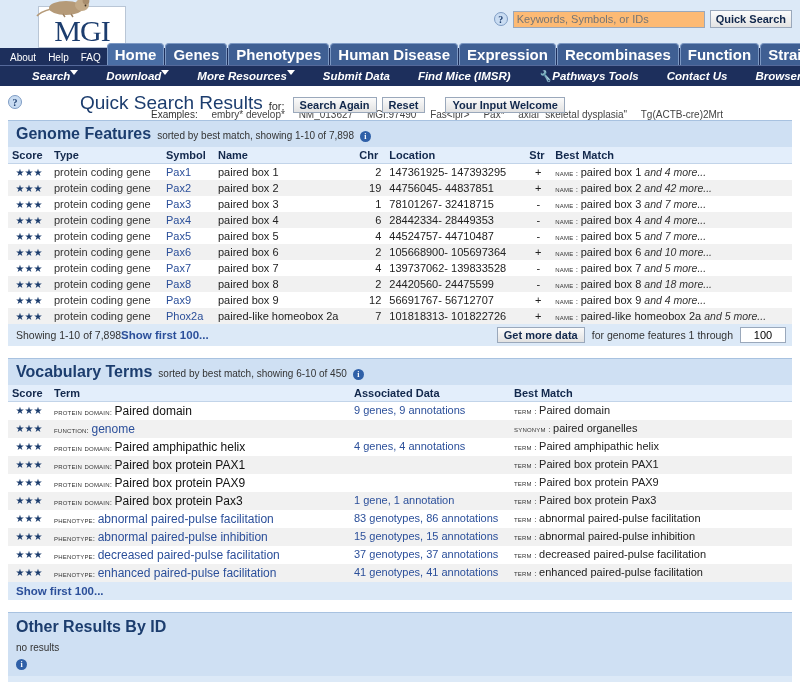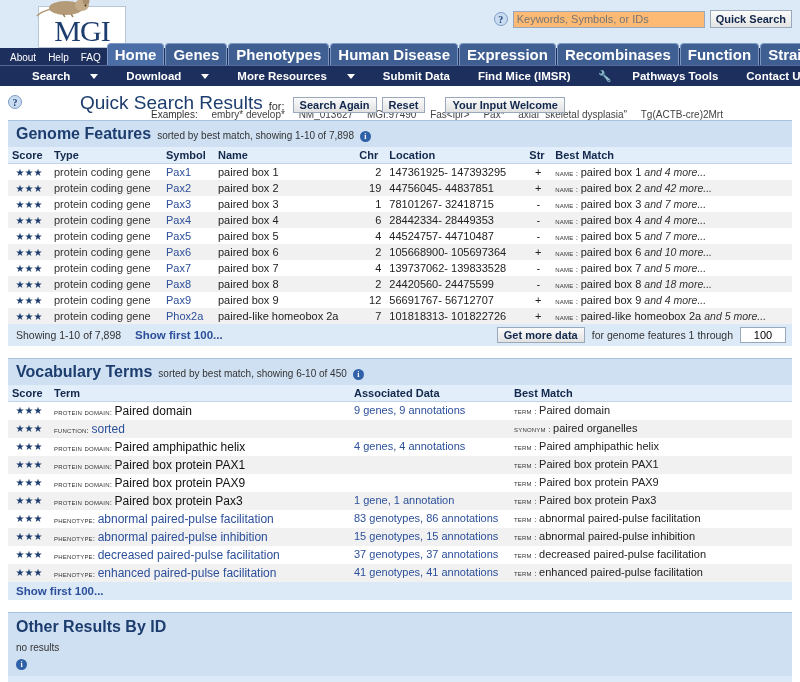--- a/index.html
+++ b/index.html
@@ -77,21 +77,21 @@
   
   #menubar {
     height:21px; background:#1d2f5c;
     display:flex; align-items:center; gap:0;
     border-top:1px solid #55699a;
     padding-left:18px;
   }
   .menu-item {
     color:#ffffff; font-size:11.5px; font-weight:bold;
     padding:0 14px; cursor:pointer; white-space:nowrap;
-    display:flex; align-items:center; gap:20px;
+    display:flex; gap:0;font-style:italic;
   }
   .caret {
     width:0;height:0;border-left:4px solid transparent;
     border-right:4px solid transparent;border-top:5px solid #ffffff;
     display:inline-block;
   }
   .wrench { font-size:11px; }
 
   
   #page { padding:0 0 0 0; }
@@ -172,21 +172,21 @@
   .kw {
     font-size:8px; letter-spacing:0.2px; color:#333;
     font-variant:small-caps; text-transform:lowercase;
   }
   .kw::first-letter { font-size:9.5px; }
   .more { color:#333; font-style:italic; font-size:10.5px; }
   .dlink { color:#2b4f9a; text-decoration:none; cursor:pointer; }
 
   .section-foot {
     background:#dce9f7; padding:3px 6px 3px 8px;
-    display:flex; align-items:center; gap:14px; font-size:10.5px; color:#333;
+    display:flex; align-items:center; font-size:10.5px; color:#333;
   }
   .foot-link { color:#2b4f9a; font-weight:bold; text-decoration:none; cursor:pointer; font-size:11.5px; }
   .foot-right { margin-left:auto; display:flex; align-items:center; gap:7px; }
   #count-input {
     width:46px; height:16px; font-size:11px; text-align:center;
     border:1px solid #9aa8bb; background:#fff;
     font-family:"Liberation Sans", sans-serif;
   }
 
   .vterm-name { color:#2b4f9a; }
@@ -437,21 +437,21 @@
       </thead>
       <tbody id="vt-body">
           <tr>
             <td class="c-score"><span class="stars">★★★</span></td>
             <td><span class="kw">Protein Domain: </span><span style="font-size:12px" class="vterm-black">Paired domain</span></td>
             <td><a class="dlink">9 genes, 9 annotations</a></td>
             <td><span class="kw">Term : </span><span>Paired domain</span></td>
           </tr>
           <tr>
             <td class="c-score"><span class="stars">★★★</span></td>
-            <td><span class="kw">Function: </span><span style="font-size:12px" class="vterm-name">sorted</span></td>
+            <td><span class="kw">Function: </span><span style="font-size:12px" class="vterm-name">genome</span></td>
             <td><a class="dlink"></a></td>
             <td><span class="kw">Synonym : </span><span>paired organelles</span></td>
           </tr>
           <tr>
             <td class="c-score"><span class="stars">★★★</span></td>
             <td><span class="kw">Protein Domain: </span><span style="font-size:12px" class="vterm-black">Paired amphipathic helix</span></td>
             <td><a class="dlink">4 genes, 4 annotations</a></td>
             <td><span class="kw">Term : </span><span>Paired amphipathic helix</span></td>
           </tr>
           <tr>

